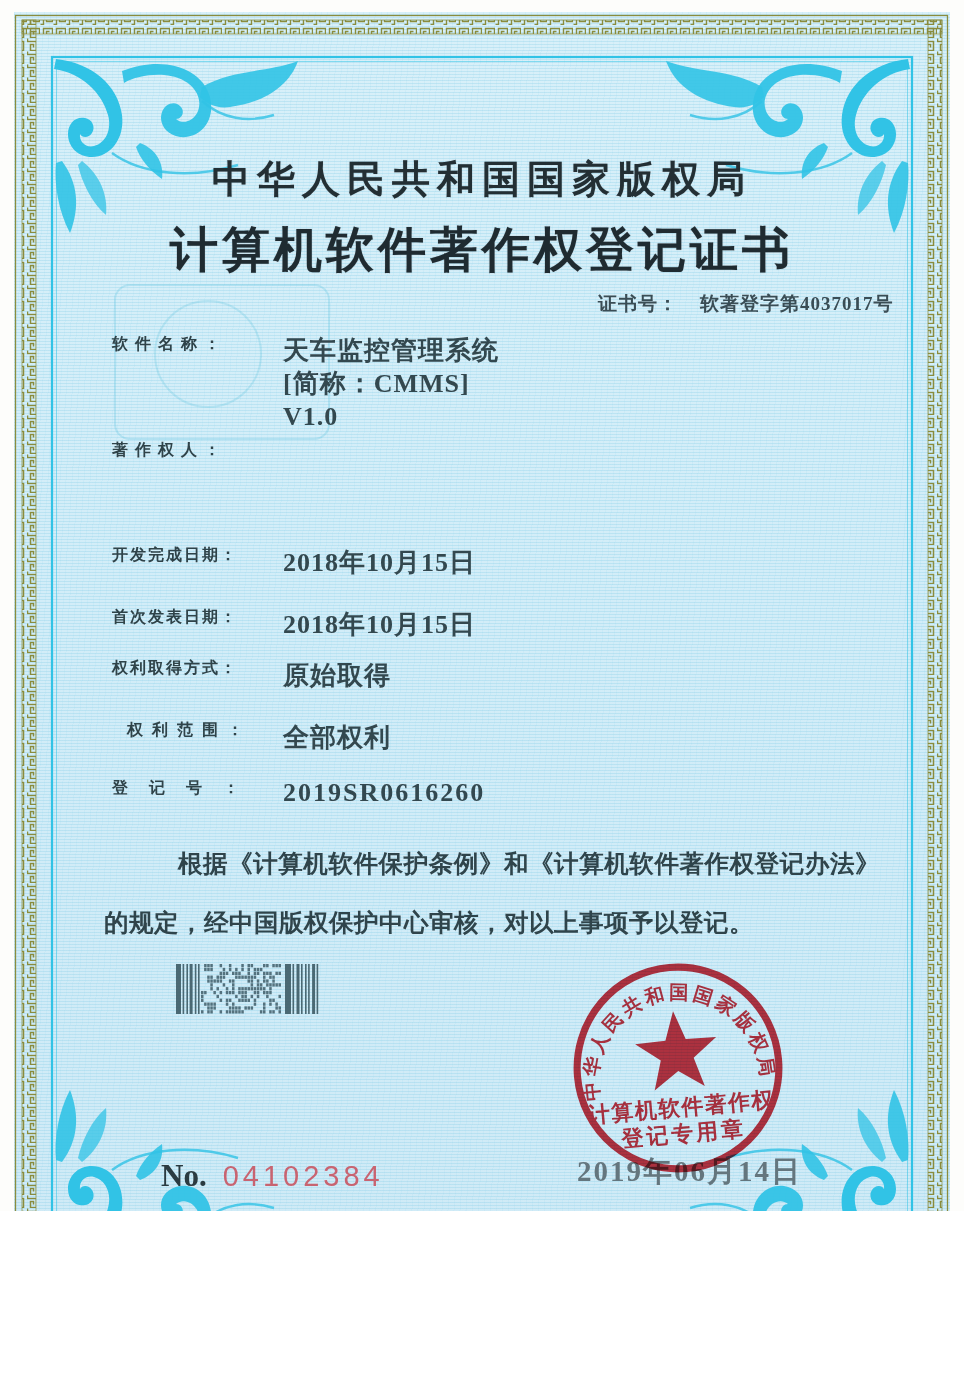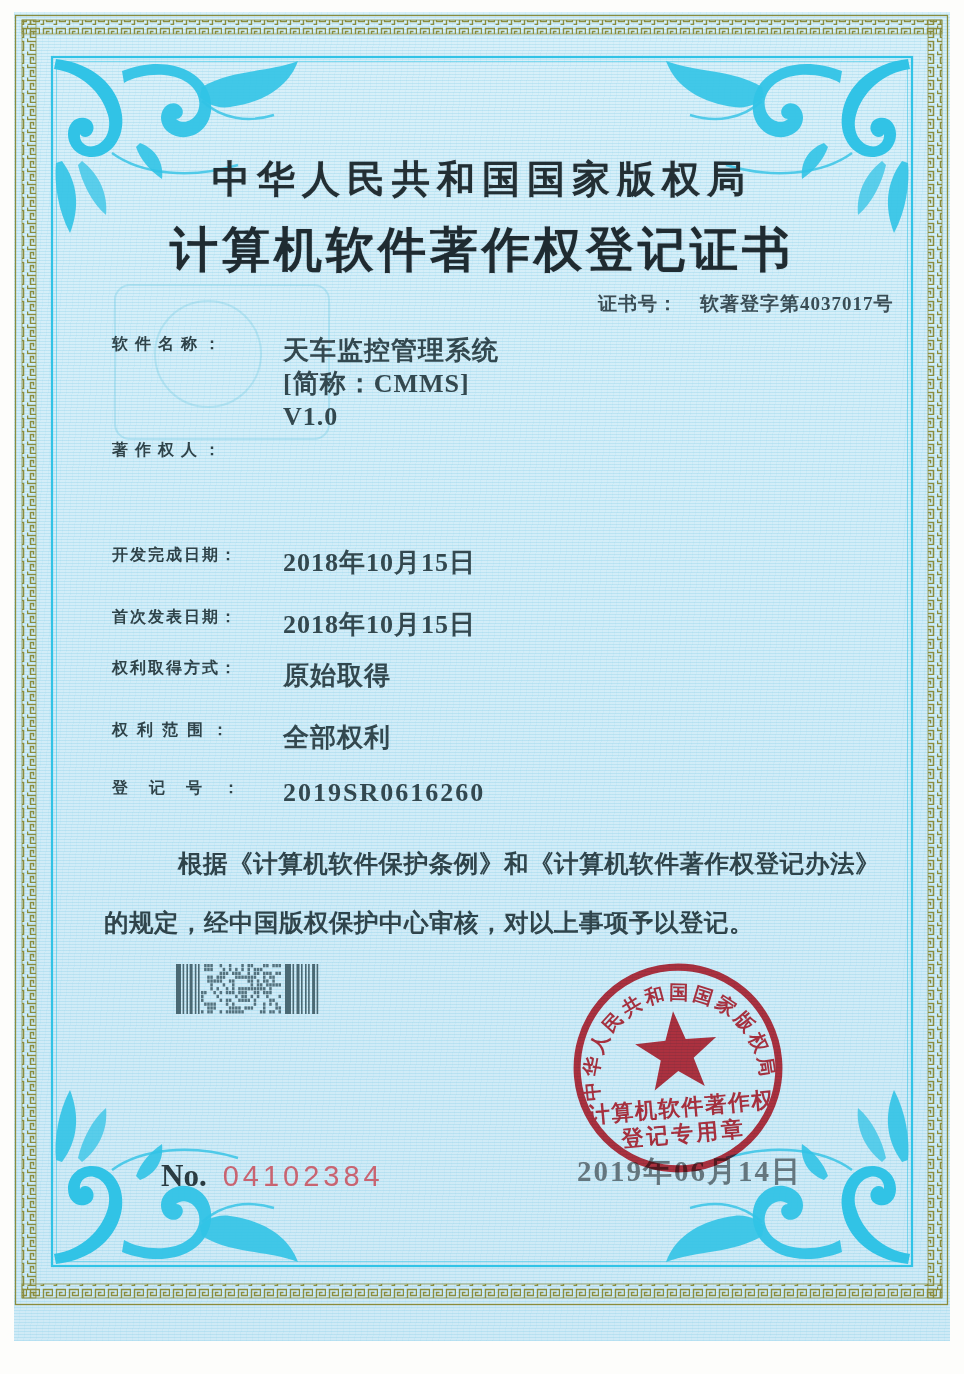--- a/index.html
+++ b/index.html
@@ -1,17 +1,17 @@
 <!DOCTYPE html>
 <html><head>
 <meta charset="utf-8">
 <style>
   html,body{margin:0;padding:0;background:#ffffff;}
   .page{
-    position:relative;width:964px;height:1374px;overflow:hidden;
+    position:relative;width:964px;height:1211px;overflow:hidden;
     background:#fdfdfb;
     font-family:"Liberation Serif","DejaVu Serif",serif;
   }
   
   .cert{
     position:absolute;left:14px;top:12px;width:936px;height:1329px;
     background:
       repeating-linear-gradient(0deg, rgba(124,201,228,.28) 0 1px, rgba(255,255,255,0) 1px 3px),
       repeating-linear-gradient(94deg, rgba(150,215,238,.14) 0 1px, rgba(255,255,255,0) 1px 6px),
       linear-gradient(180deg,#d8f0f9 0%,#d2edf8 45%,#cfeaf6 100%);
@@ -29,21 +29,21 @@
   }
   .certno{top:279px;left:584px;font-size:19px;font-weight:bold;color:#3a4d55;letter-spacing:1px;}
   .certno .v{margin-left:22px;}
   .label{
     position:absolute;left:98px;font-size:16px;font-weight:bold;color:#2f4349;
   }
   .value{
     position:absolute;left:269px;font-size:26px;font-weight:600;color:#33484f;letter-spacing:1px;
   }
   .sp-a{letter-spacing:7px;}
-  .sp-b{letter-spacing:9px;}
+  .sp-b{letter-spacing:9px;margin-left:15px;}
   .sp-c{letter-spacing:21px;}
   .sp-d{letter-spacing:2px;}
   .statement{
     position:absolute;left:90px;top:822px;width:776px;
     font-size:24.5px;line-height:59px;color:#2f444b;font-weight:600;
     text-align:justify;text-indent:74px;letter-spacing:.5px;
   }
   .serial{position:absolute;left:147px;top:1146px;font-size:31px;color:#2b3b41;font-weight:bold;}
   .serial .num{
     font-family:Liberation Sans, sans-serif;

